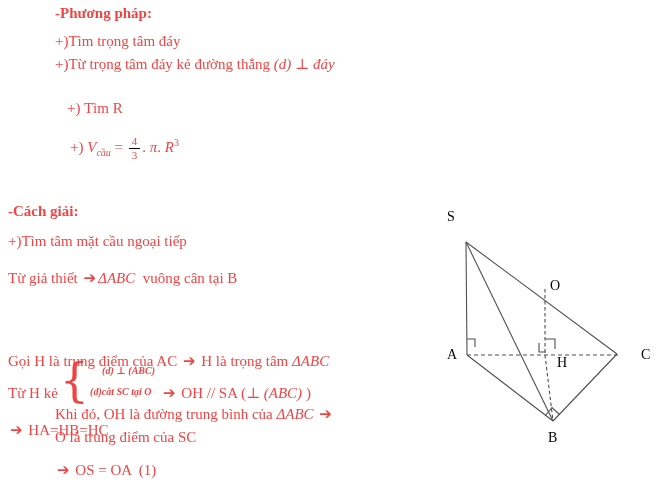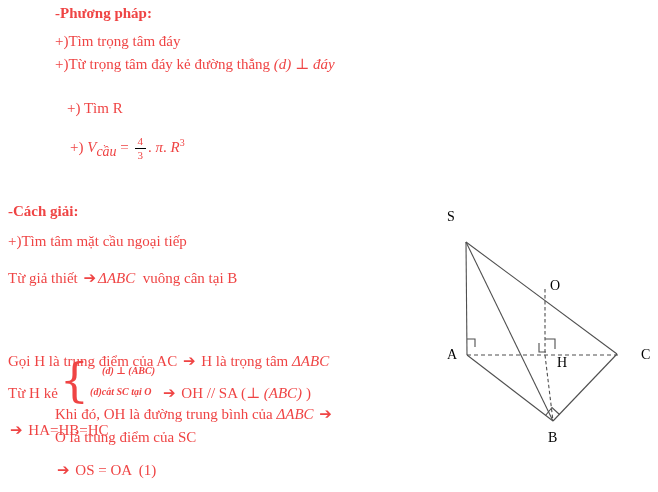--- a/index.html
+++ b/index.html
@@ -14,21 +14,21 @@
   .abs{position:absolute;white-space:pre-wrap;}
   .t{white-space:pre-wrap;}
   .bold{font-weight:bold;}
   .math{font-style:italic;white-space:pre-wrap;}
   .arrow{
     font-family:"DejaVu Sans","Liberation Sans",sans-serif;
     font-weight:bold;font-size:15px;
     padding:0 2px;
   }
   .para2{line-height:23px;}
-  sub.math{font-size:14px;}
+  sub.math{font-size:10px;}
   sup{font-size:10px;}
   .frac{
     display:inline-block;vertical-align:middle;
     text-align:center;font-size:11px;line-height:1.15;
     margin:0 2px;
   }
   .frac .num{display:block;border-bottom:1px solid #000;padding:0 3px;}
   .frac .den{display:block;padding:0 3px;}
   .cases-row{display:flex;align-items:flex-end;}
   .brace{

